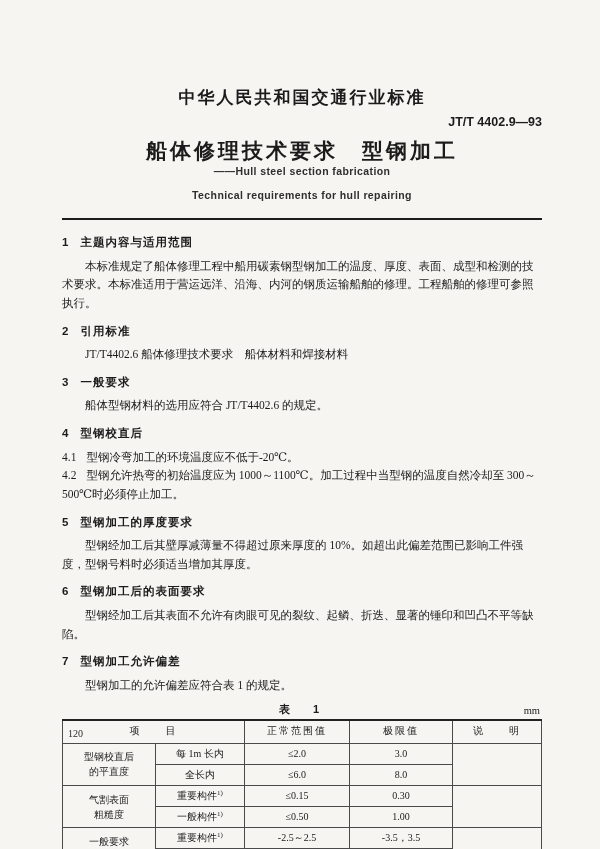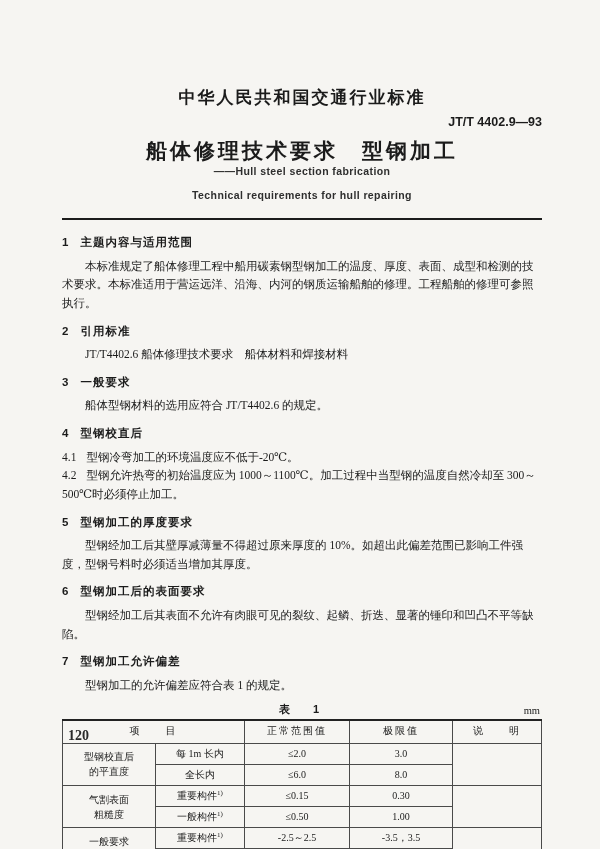--- a/index.html
+++ b/index.html
@@ -113,23 +113,22 @@
     display:flex;
     justify-content:space-between;
     font-family:"Liberation Sans","DejaVu Sans",sans-serif;
     font-weight:bold;
     font-size:12px;
     letter-spacing:.5px;
   }
   .page-number{
     position:absolute;
     left:68px;top:728px;
-    font-size:14px;
+    font-size:10px;
     color:#2a2a2a;
-    font-weight:bold;
   }
 </style>
 </head>
 <body>
 
 <div class="page">
 
   <div class="org-line">中华人民共和国交通行业标准</div>
   <div class="std-number">JT/T 4402.9—93</div>
   <div class="title-cn">船体修理技术要求　型钢加工</div>

